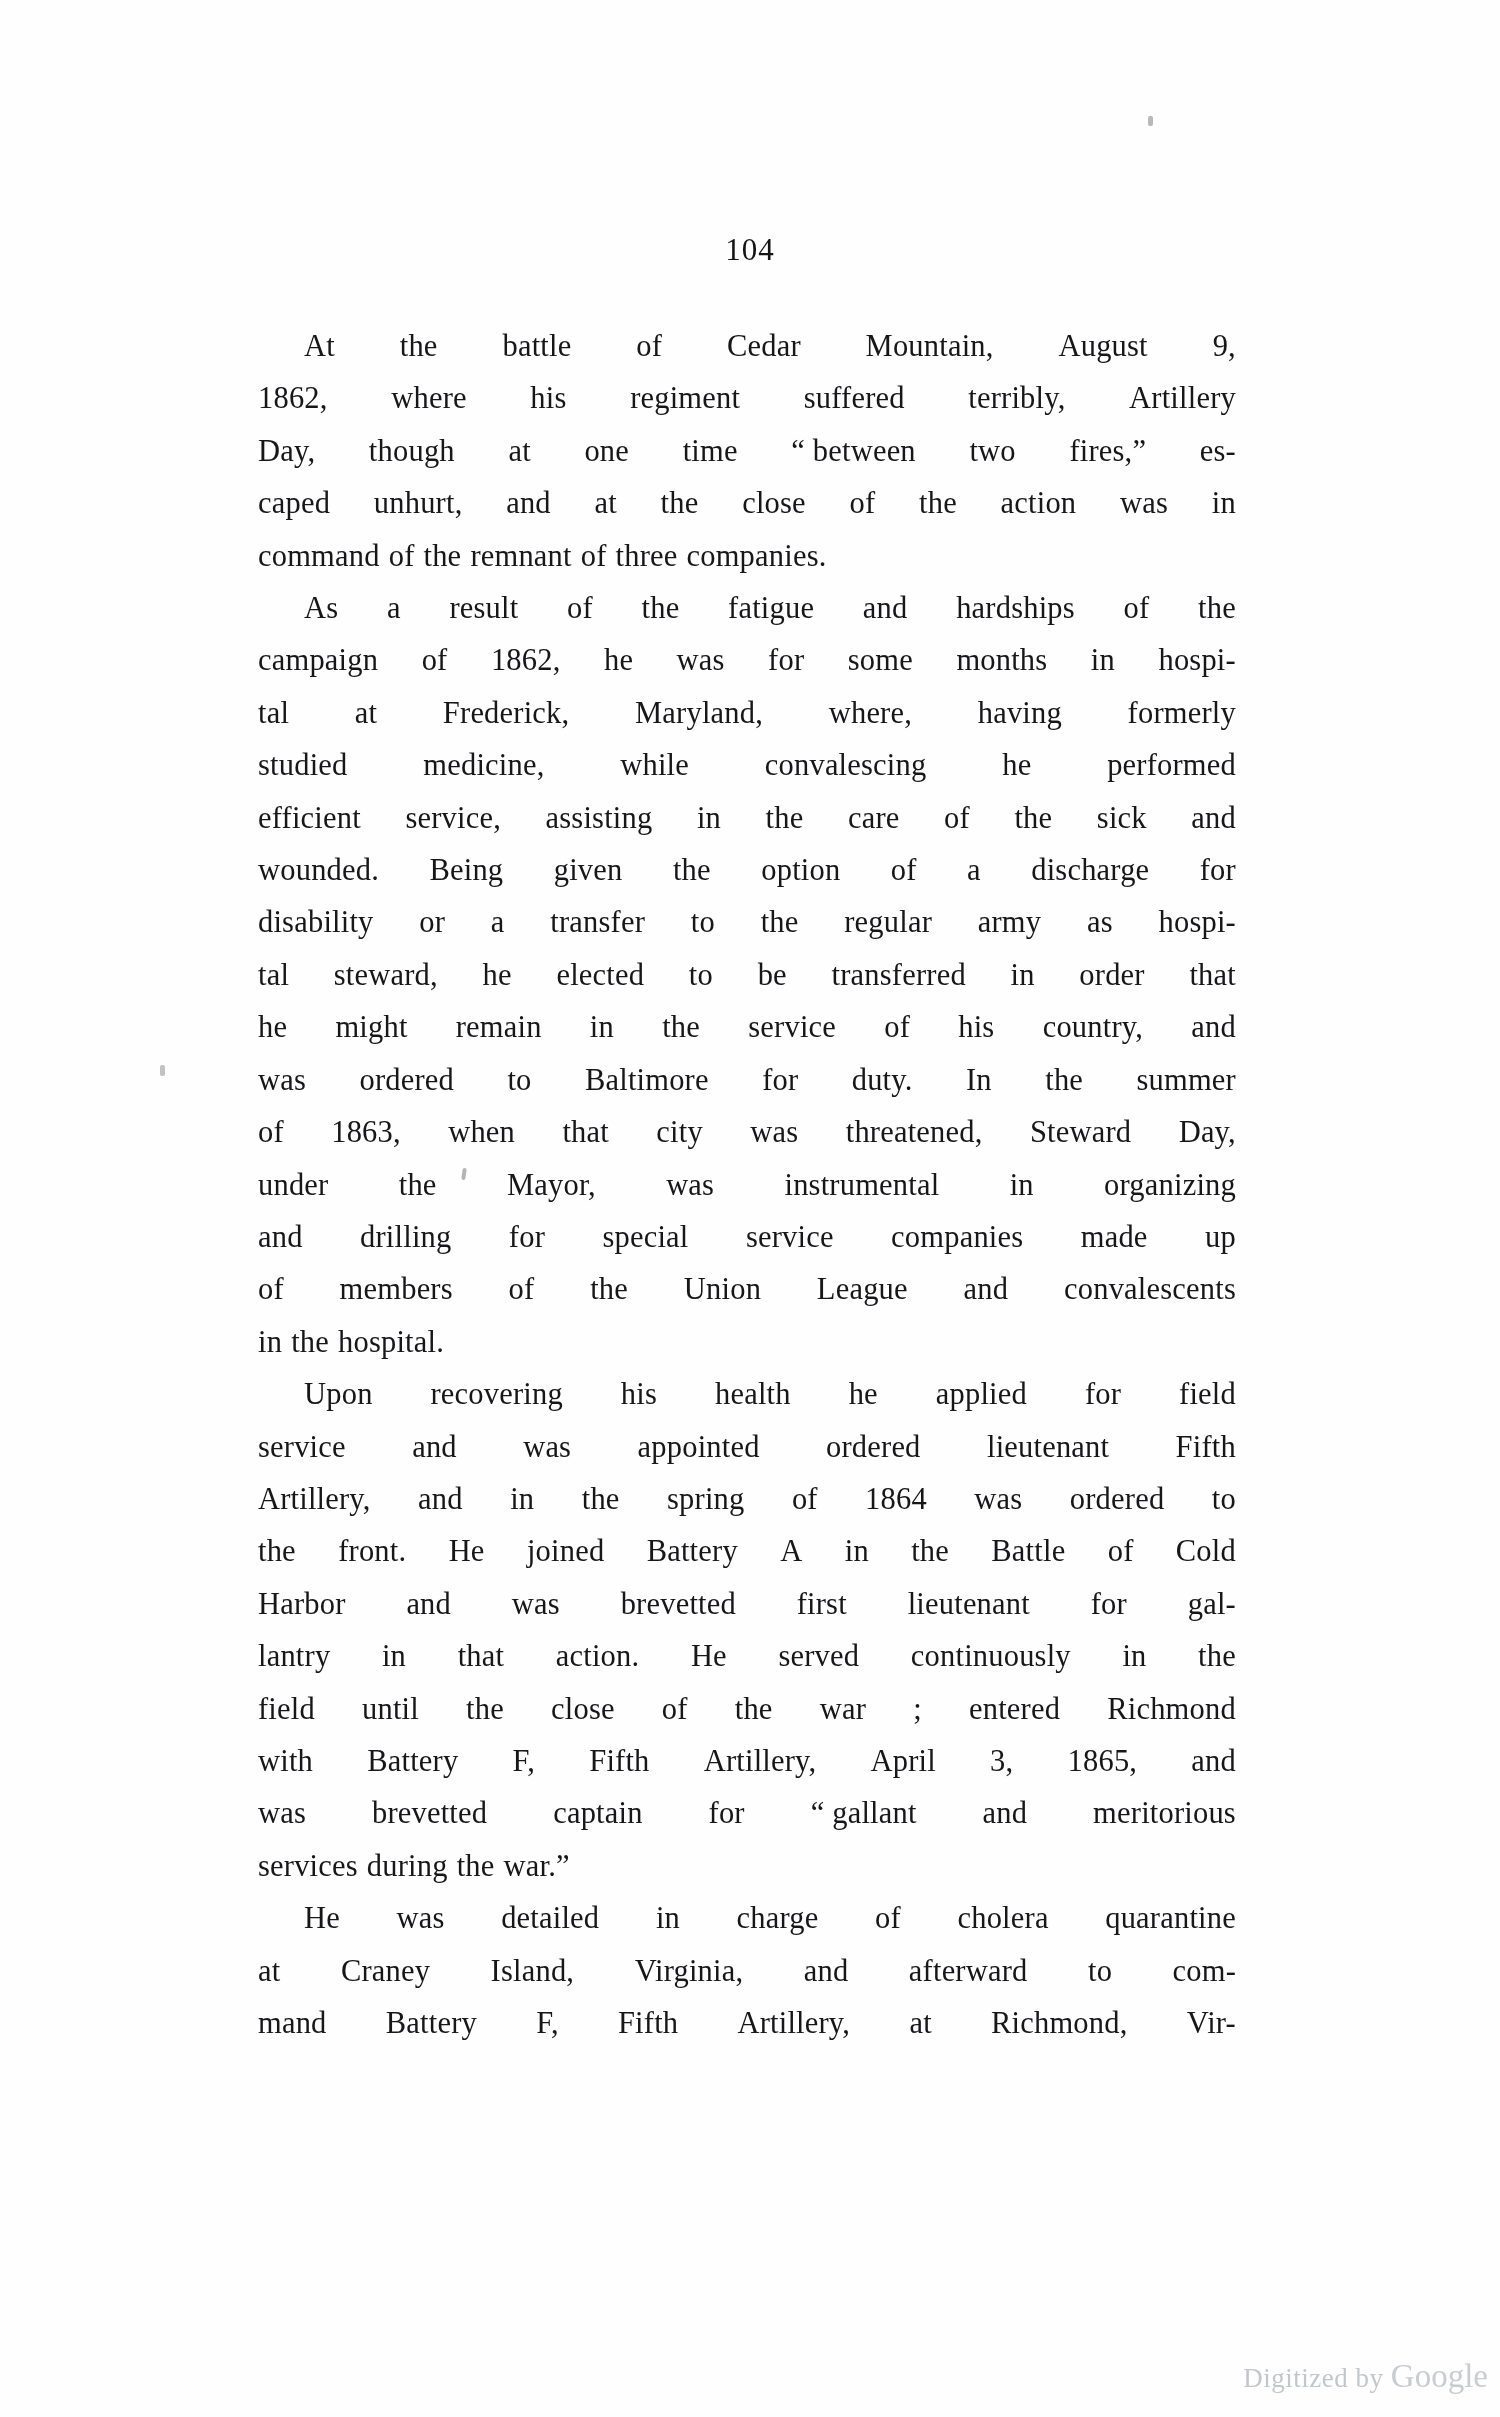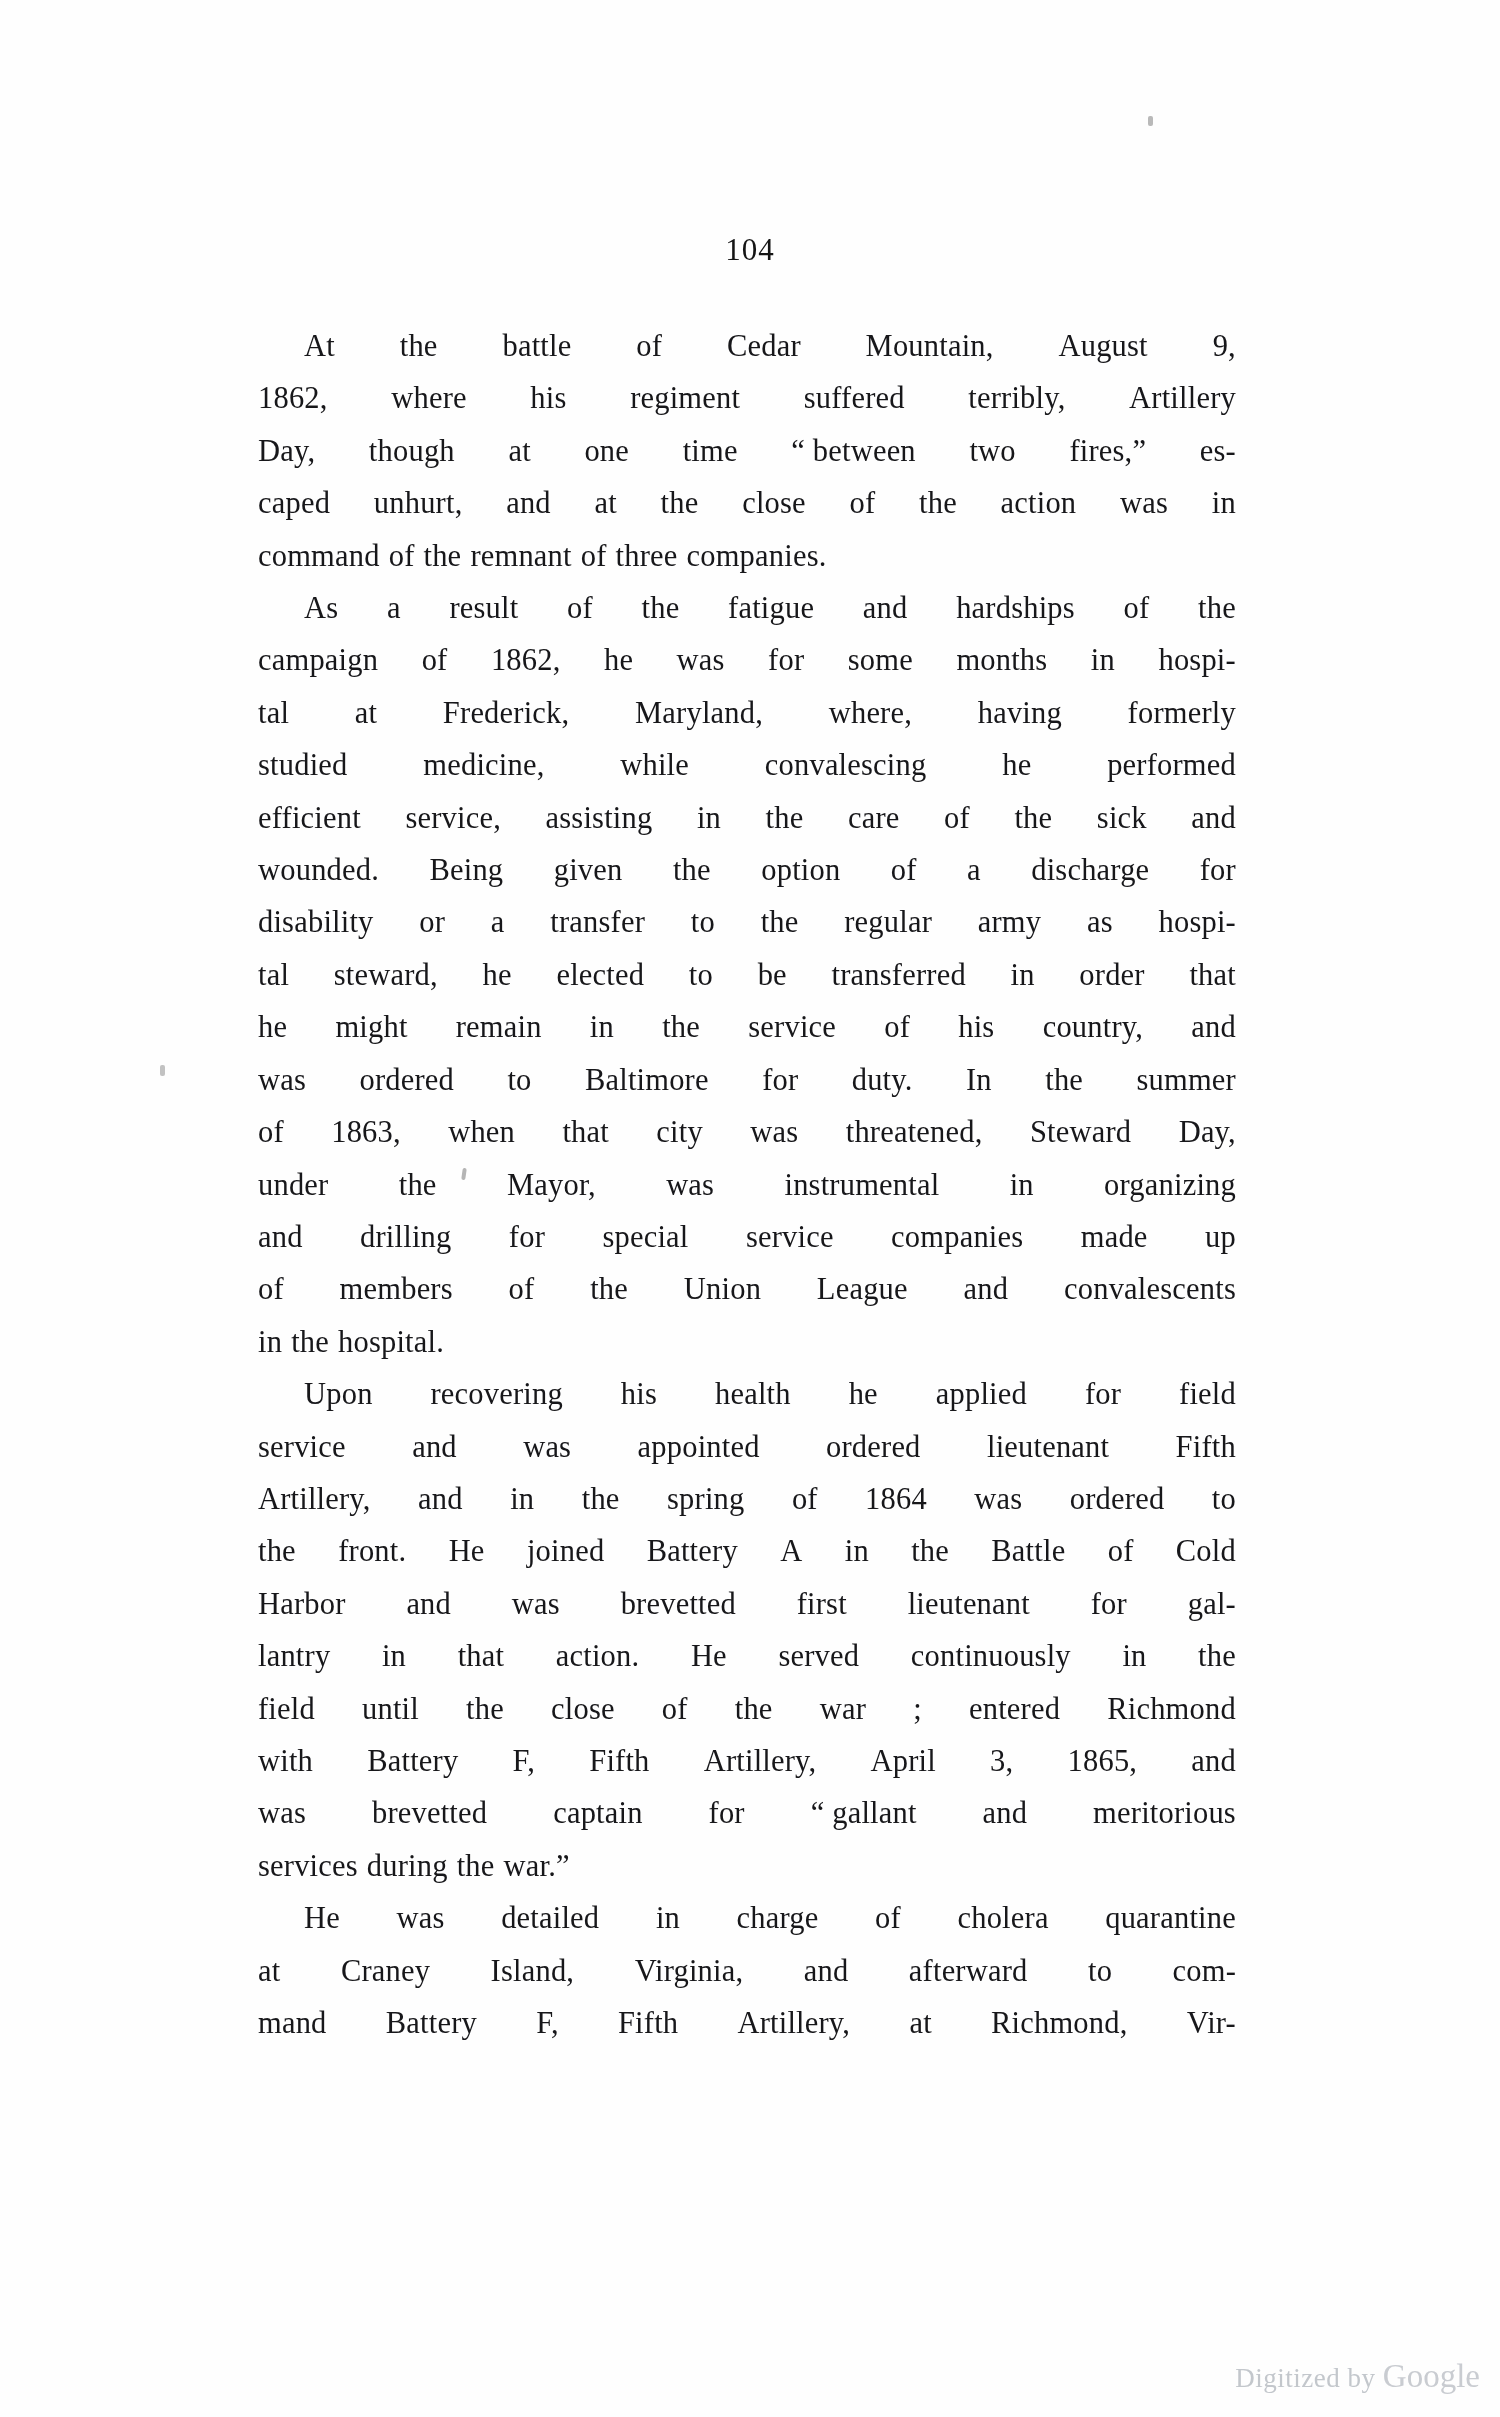--- a/index.html
+++ b/index.html
@@ -77,21 +77,21 @@
     align-items: flex-end;
   }
   .line.last > span + span { margin-left: 9px; }
 
   .indent {
     padding-left: 46px;
   }
 
   .footer-credit {
     position: absolute;
-    right: 44px;
+    right: 36px;
     bottom: 22px;
     font-size: 27px;
     color: #c3c7cc;
     font-family: "Liberation Serif", serif;
     letter-spacing: 0.5px;
     white-space: nowrap;
     margin-left: 39px;
   }
   .footer-credit .g-word {
     font-size: 33px;

